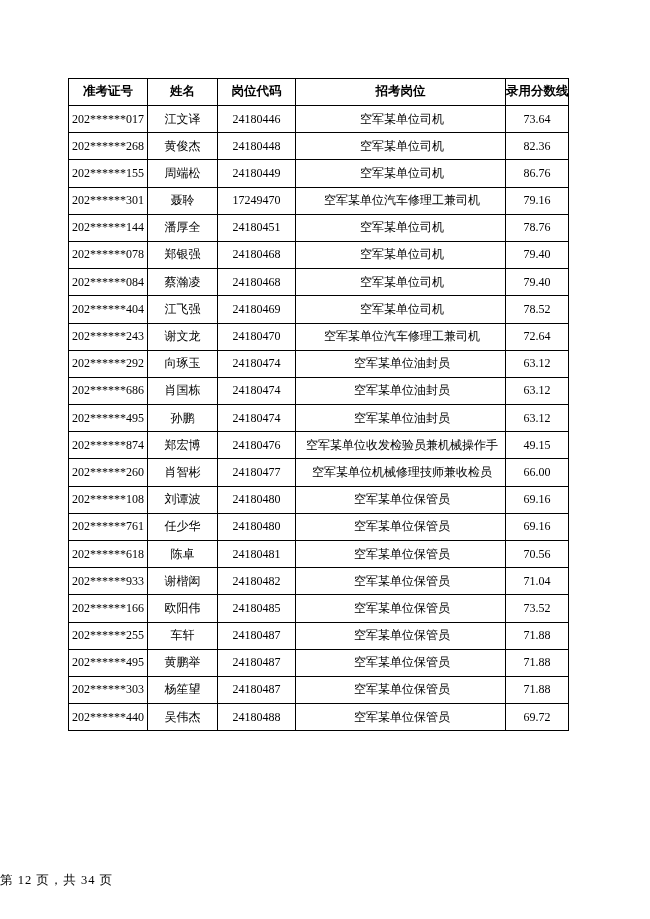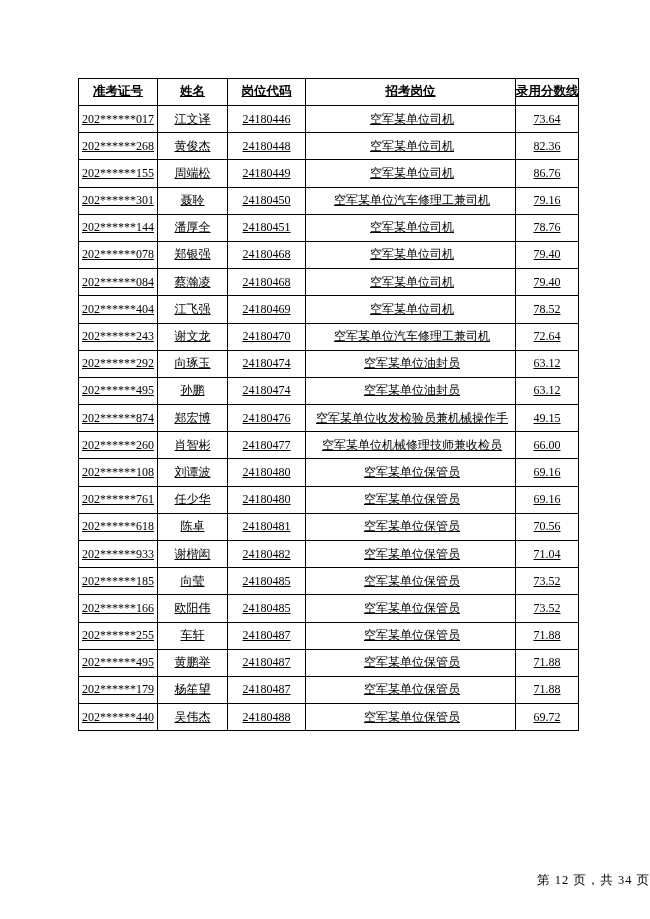--- a/index.html
+++ b/index.html
@@ -11,26 +11,25 @@
     position: relative;
     width: 650px;
     height: 919px;
     background: #ffffff;
     font-family: "Liberation Serif", "DejaVu Serif", serif;
     color: #000000;
     overflow: hidden;
   }
   table.score-table {
     position: absolute;
-    left: 78px;
+    left: 68px;
     top: 78px;
     width: 500px;
     border-collapse: collapse;
     table-layout: fixed;
-    text-decoration: underline;
   }
   .score-table th,
   .score-table td {
     border: 1px solid #000000;
     font-size: 12px;
     line-height: 1.1;
     text-align: center;
     vertical-align: middle;
     padding: 0;
     overflow: hidden;
@@ -51,21 +50,21 @@
   .col-ticket  { width: 79px; }
   .col-name    { width: 70px; }
   .col-code    { width: 78px; }
   .col-pos     { width: 210px; }
   .col-score   { width: 63px; }
   .page-footer {
     position: absolute;
     left: 0;
     top: 872px;
     width: 650px;
-    text-align: right;
+    text-align: left;
     font-size: 12.5px;
     letter-spacing: 1px;
   }
 </style>
 </head>
 <body>
 
 <div class="page">
 
   <table class="score-table">
@@ -103,21 +102,21 @@
         <tr>
           <td>202******155</td>
           <td>周端松</td>
           <td>24180449</td>
           <td class="pos">空军某单位司机</td>
           <td>86.76</td>
         </tr>
         <tr>
           <td>202******301</td>
           <td>聂聆</td>
-          <td>24180450</td>
+          <td>17249470</td>
           <td class="pos">空军某单位汽车修理工兼司机</td>
           <td>79.16</td>
         </tr>
         <tr>
           <td>202******144</td>
           <td>潘厚全</td>
           <td>24180451</td>
           <td class="pos">空军某单位司机</td>
           <td>78.76</td>
         </tr>
@@ -150,20 +149,27 @@
           <td>72.64</td>
         </tr>
         <tr>
           <td>202******292</td>
           <td>向琢玉</td>
           <td>24180474</td>
           <td class="pos">空军某单位油封员</td>
           <td>63.12</td>
         </tr>
         <tr>
+          <td>202******686</td>
+          <td>肖国栋</td>
+          <td>24180474</td>
+          <td class="pos">空军某单位油封员</td>
+          <td>63.12</td>
+        </tr>
+        <tr>
           <td>202******495</td>
           <td>孙鹏</td>
           <td>24180474</td>
           <td class="pos">空军某单位油封员</td>
           <td>63.12</td>
         </tr>
         <tr>
           <td>202******874</td>
           <td>郑宏博</td>
           <td>24180476</td>
@@ -199,27 +205,20 @@
           <td>70.56</td>
         </tr>
         <tr>
           <td>202******933</td>
           <td>谢楷闳</td>
           <td>24180482</td>
           <td class="pos">空军某单位保管员</td>
           <td>71.04</td>
         </tr>
         <tr>
-          <td>202******185</td>
-          <td>向莹</td>
-          <td>24180485</td>
-          <td class="pos">空军某单位保管员</td>
-          <td>73.52</td>
-        </tr>
-        <tr>
           <td>202******166</td>
           <td>欧阳伟</td>
           <td>24180485</td>
           <td class="pos">空军某单位保管员</td>
           <td>73.52</td>
         </tr>
         <tr>
           <td>202******255</td>
           <td>车轩</td>
           <td>24180487</td>
@@ -227,21 +226,21 @@
           <td>71.88</td>
         </tr>
         <tr>
           <td>202******495</td>
           <td>黄鹏举</td>
           <td>24180487</td>
           <td class="pos">空军某单位保管员</td>
           <td>71.88</td>
         </tr>
         <tr>
-          <td>202******179</td>
+          <td>202******303</td>
           <td>杨笙望</td>
           <td>24180487</td>
           <td class="pos">空军某单位保管员</td>
           <td>71.88</td>
         </tr>
         <tr>
           <td>202******440</td>
           <td>吴伟杰</td>
           <td>24180488</td>
           <td class="pos">空军某单位保管员</td>

